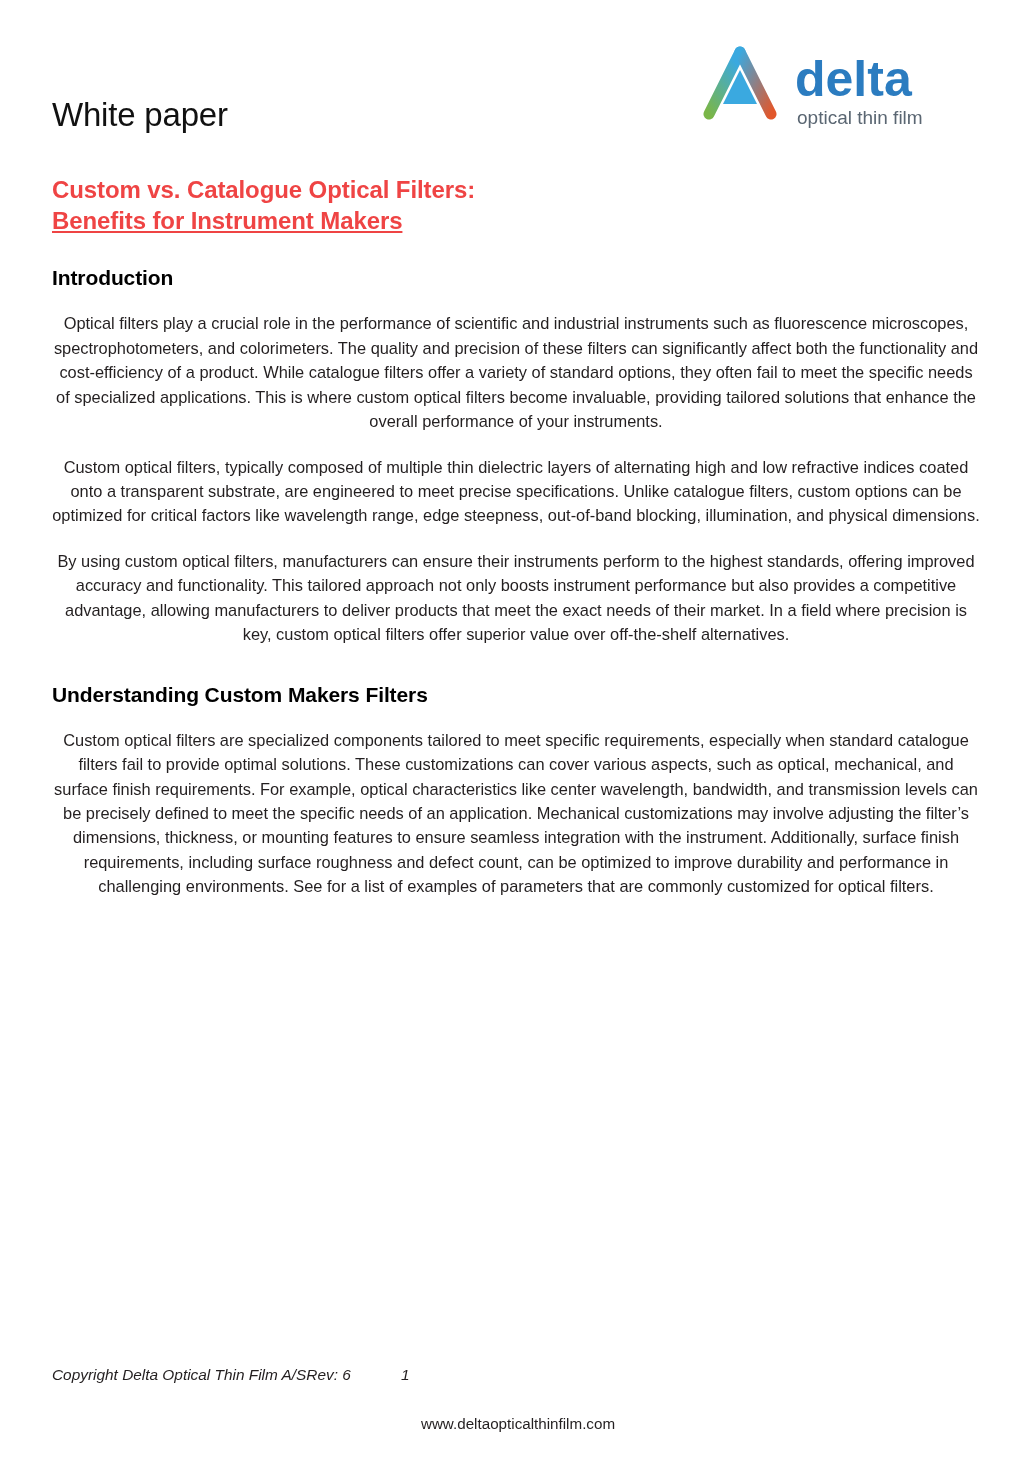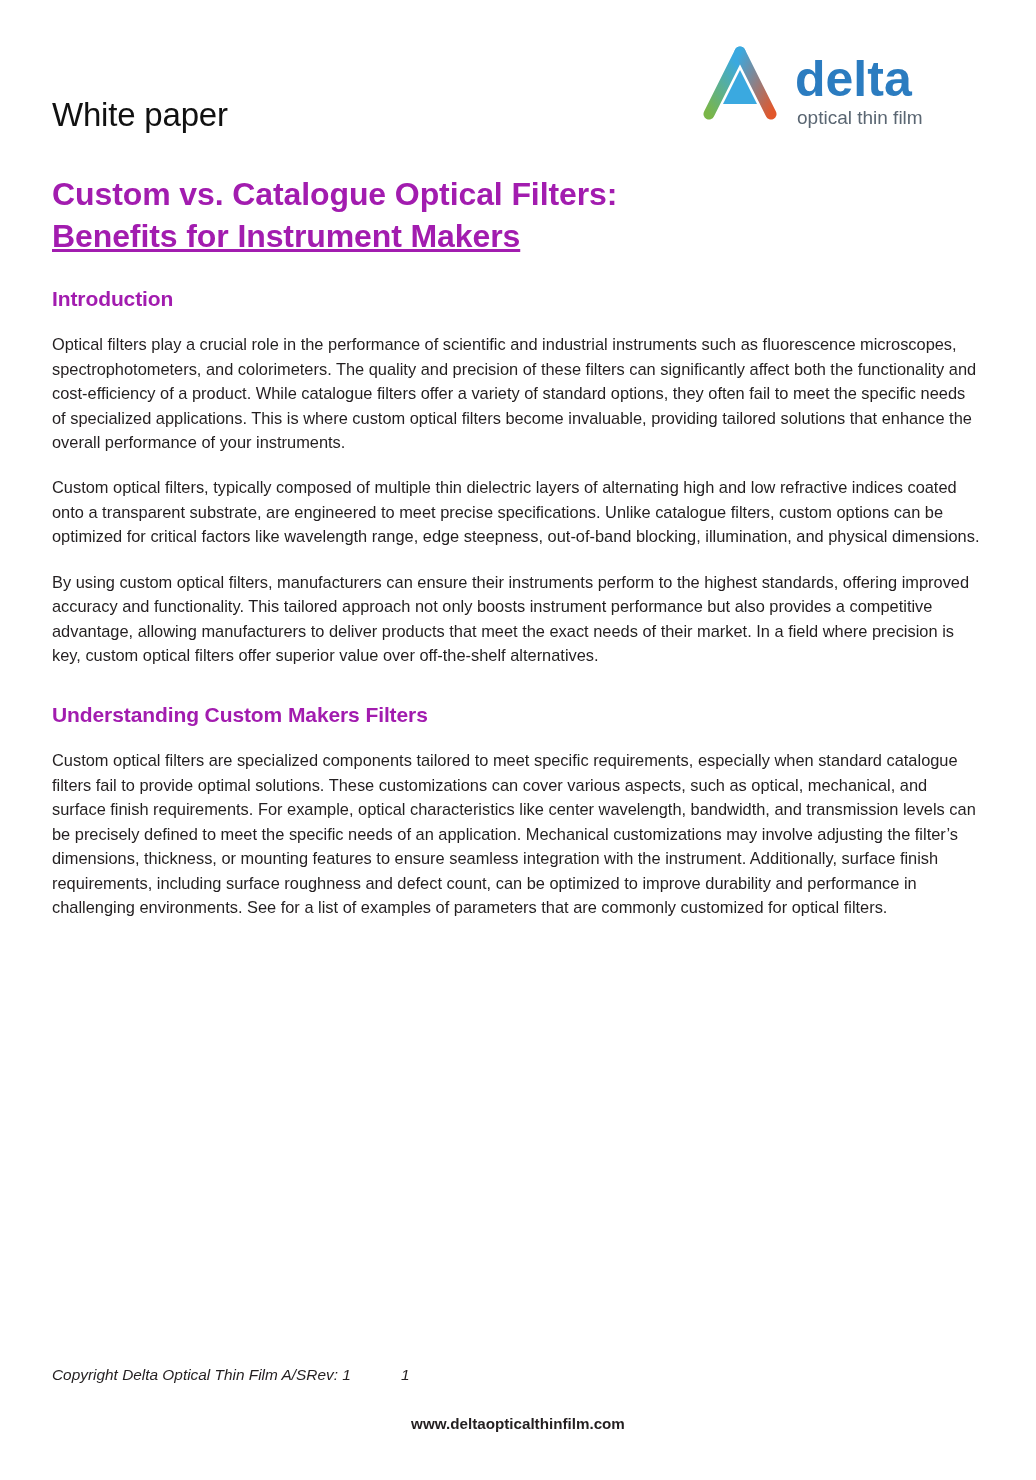--- a/index.html
+++ b/index.html
@@ -43,45 +43,45 @@
     width: 268px;
     height: 96px;
   }
   .logo svg {
     display: block;
   }
 
   
   .doc-title {
     margin-top: 24px;
-    color: #a21caf;
-    font-size: 32px;
+    color: #ef4444;
+    font-size: 24px;
     font-weight: bold;
     line-height: 1.30;
     letter-spacing: -0.1px;
   }
   .doc-title .line2 { display: block; text-decoration: underline; }
 
   h2.section {
-    color: #a21caf;
+    color: #000000;
     font-size: 21px;
     font-weight: bold;
     margin: 30px 0 0 0;
     letter-spacing: -0.1px;
   }
   h2.section.second {
     margin-top: 36px;
   }
 
   p.body {
     font-size: 16.4px;
     line-height: 1.49;
     margin: 21px 4px 0 0;
     color: #231f20;
-    text-align: left;
+    text-align: center;
   }
 
   
   .footer-line {
     position: absolute;
     left: 52px;
     right: 52px;
     bottom: 96px;
     font-style: italic;
     font-size: 15.4px;
@@ -91,21 +91,21 @@
     display: inline-block;
     margin-left: 46px;
   }
   .footer-url {
     position: absolute;
     left: 0;
     right: 0;
     bottom: 48px;
     text-align: center;
     font-size: 15.2px;
-    font-weight: bold;
+    font-weight: normal;
     color: #231f20;
   }
 </style>
 </head>
 <body>
 
 <div class="page">
 
   <div class="header">
     <div class="doc-kicker">White paper</div>
@@ -146,19 +146,19 @@
 
   <h2 class="section">Introduction</h2>
   <p class="body">Optical filters play a crucial role in the performance of scientific and industrial instruments such as fluorescence microscopes, spectrophotometers, and colorimeters. The quality and precision of these filters can significantly affect both the functionality and cost-efficiency of a product. While catalogue filters offer a variety of standard options, they often fail to meet the specific needs of specialized applications. This is where custom optical filters become invaluable, providing tailored solutions that enhance the overall performance of your instruments.</p>
   <p class="body">Custom optical filters, typically composed of multiple thin dielectric layers of alternating high and low refractive indices coated onto a transparent substrate, are engineered to meet precise specifications. Unlike catalogue filters, custom options can be optimized for critical factors like wavelength range, edge steepness, out-of-band blocking, illumination, and physical dimensions.</p>
   <p class="body">By using custom optical filters, manufacturers can ensure their instruments perform to the highest standards, offering improved accuracy and functionality. This tailored approach not only boosts instrument performance but also provides a competitive advantage, allowing manufacturers to deliver products that meet the exact needs of their market. In a field where precision is key, custom optical filters offer superior value over off-the-shelf alternatives.</p>
 
   <h2 class="section second">Understanding Custom Makers Filters</h2>
   <p class="body">Custom optical filters are specialized components tailored to meet specific requirements, especially when standard catalogue filters fail to provide optimal solutions. These customizations can cover various aspects, such as optical, mechanical, and surface finish requirements. For example, optical characteristics like center wavelength, bandwidth, and transmission levels can be precisely defined to meet the specific needs of an application. Mechanical customizations may involve adjusting the filter’s dimensions, thickness, or mounting features to ensure seamless integration with the instrument. Additionally, surface finish requirements, including surface roughness and defect count, can be optimized to improve durability and performance in challenging environments. See  for a list of examples of parameters that are commonly customized for optical filters.</p>
 
   <div class="footer-line">
-    <span>Copyright Delta Optical Thin Film A/SRev: 1</span>
+    <span>Copyright Delta Optical Thin Film A/SRev: 6</span>
     <span class="pagenum">1</span>
   </div>
 
   <div class="footer-url">www.deltaopticalthinfilm.com</div>
 
 </div>
 
 </body></html>

